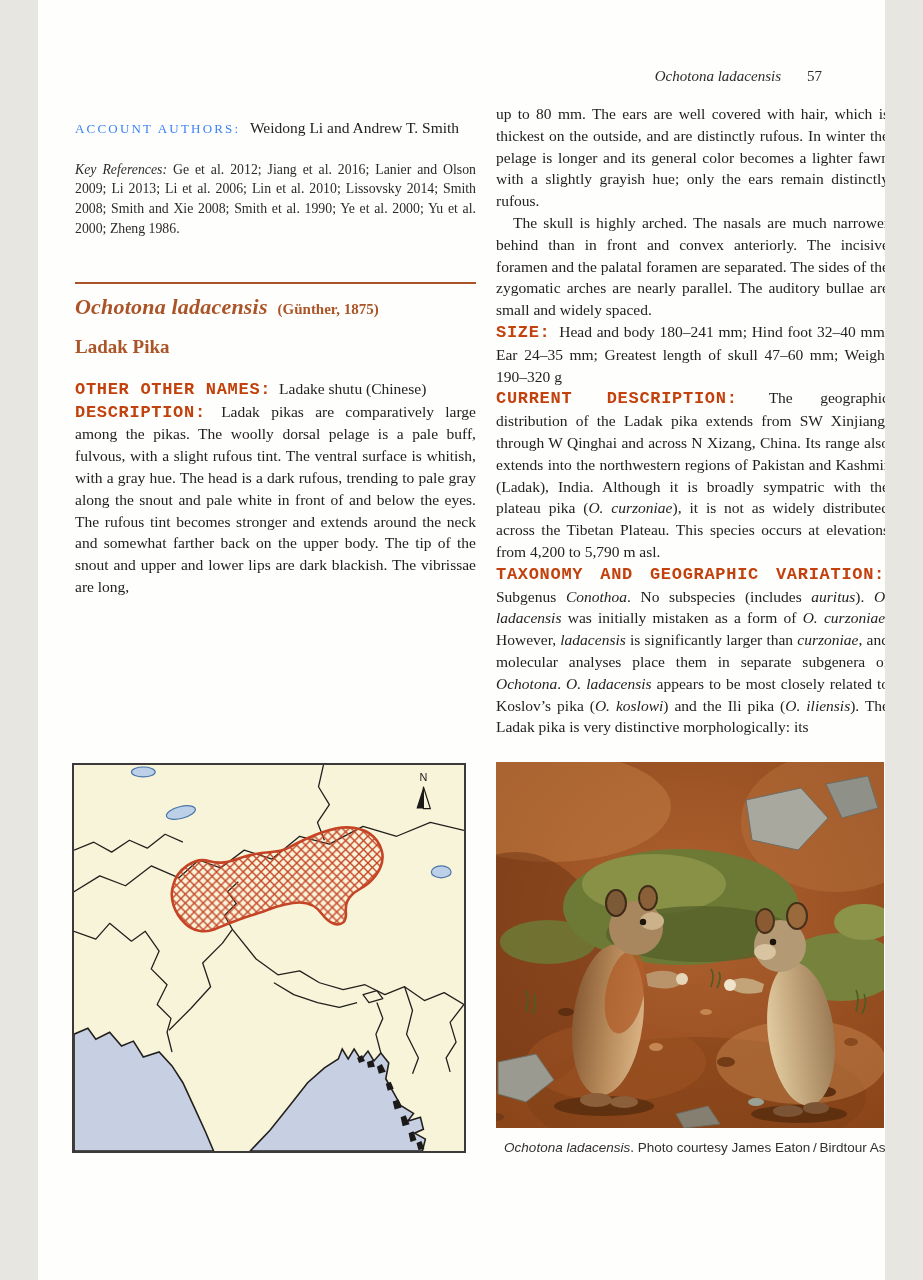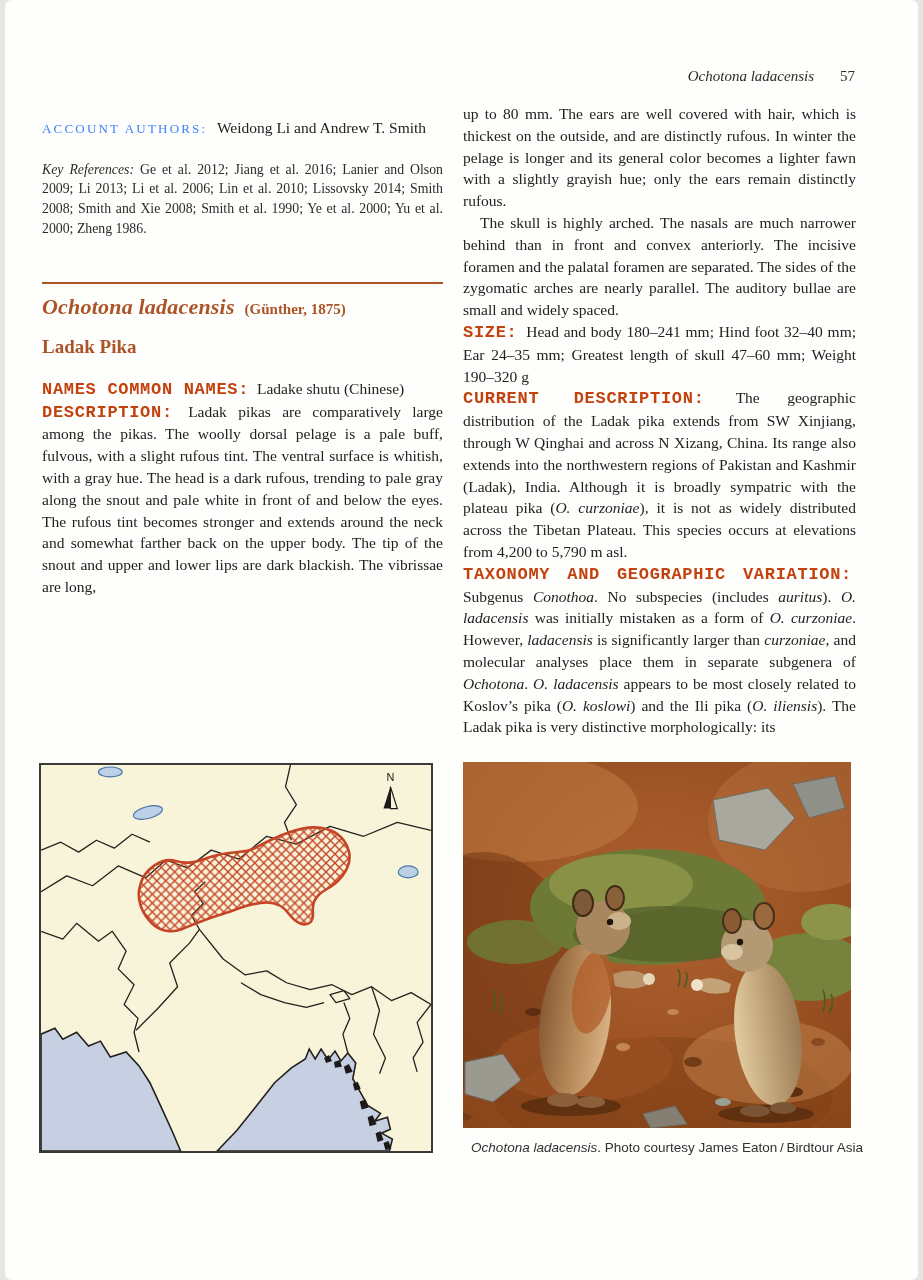--- a/index.html
+++ b/index.html
@@ -1,24 +1,23 @@
 <!DOCTYPE html>
 <html><head>
 <meta charset="utf-8">
 <style>
   html,body{margin:0;padding:0;background:#e8e6e1;}
   .page{
     position:relative;
-    width:913px;height:1280px;
+    width:847px;height:1280px;
     margin:0 auto;
     background:#fefefd;
     font-family:"Liberation Serif","DejaVu Serif",serif;
     color:#242220;
     overflow:hidden;
-    border-radius:7px;
   }
   
   .running-head{
     position:absolute; top:68px; right:63px;
     display:flex; align-items:baseline; gap:26px;
     font-size:15px; color:#2c2a28;
   }
   .running-head .title{font-style:italic;}
   
   .col{position:absolute; top:103px; font-size:15.5px; line-height:21.8px; text-align:justify;}
@@ -90,21 +89,21 @@
     <div class="species-head">
       <div>
         <span class="sci">Ochotona ladacensis</span>
         <span class="auth">(Günther, 1875)</span>
       </div>
       <div class="common">Ladak Pika</div>
     </div>
 
     <div class="sec-block">
       <p class="sec">
-        <span class="sc-label">NAMES COMMON NAMES:</span>
+        <span class="sc-label">OTHER OTHER NAMES:</span>
         <span>Ladake shutu (Chinese)</span>
       </p>
       <p class="sec">
         <span class="sc-label">DESCRIPTION:</span>
         <span>Ladak pikas are comparatively large among the pikas. The woolly dorsal pelage is a pale buff, fulvous, with a slight rufous tint. The ventral surface is whitish, with a gray hue. The head is a dark rufous, trending to pale gray along the snout and pale white in front of and below the eyes. The rufous tint becomes stronger and extends around the neck and somewhat farther back on the upper body. The tip of the snout and upper and lower lips are dark blackish. The vibrissae are long,</span>
       </p>
     </div>
   </div>
 
   <div class="col col-right">

